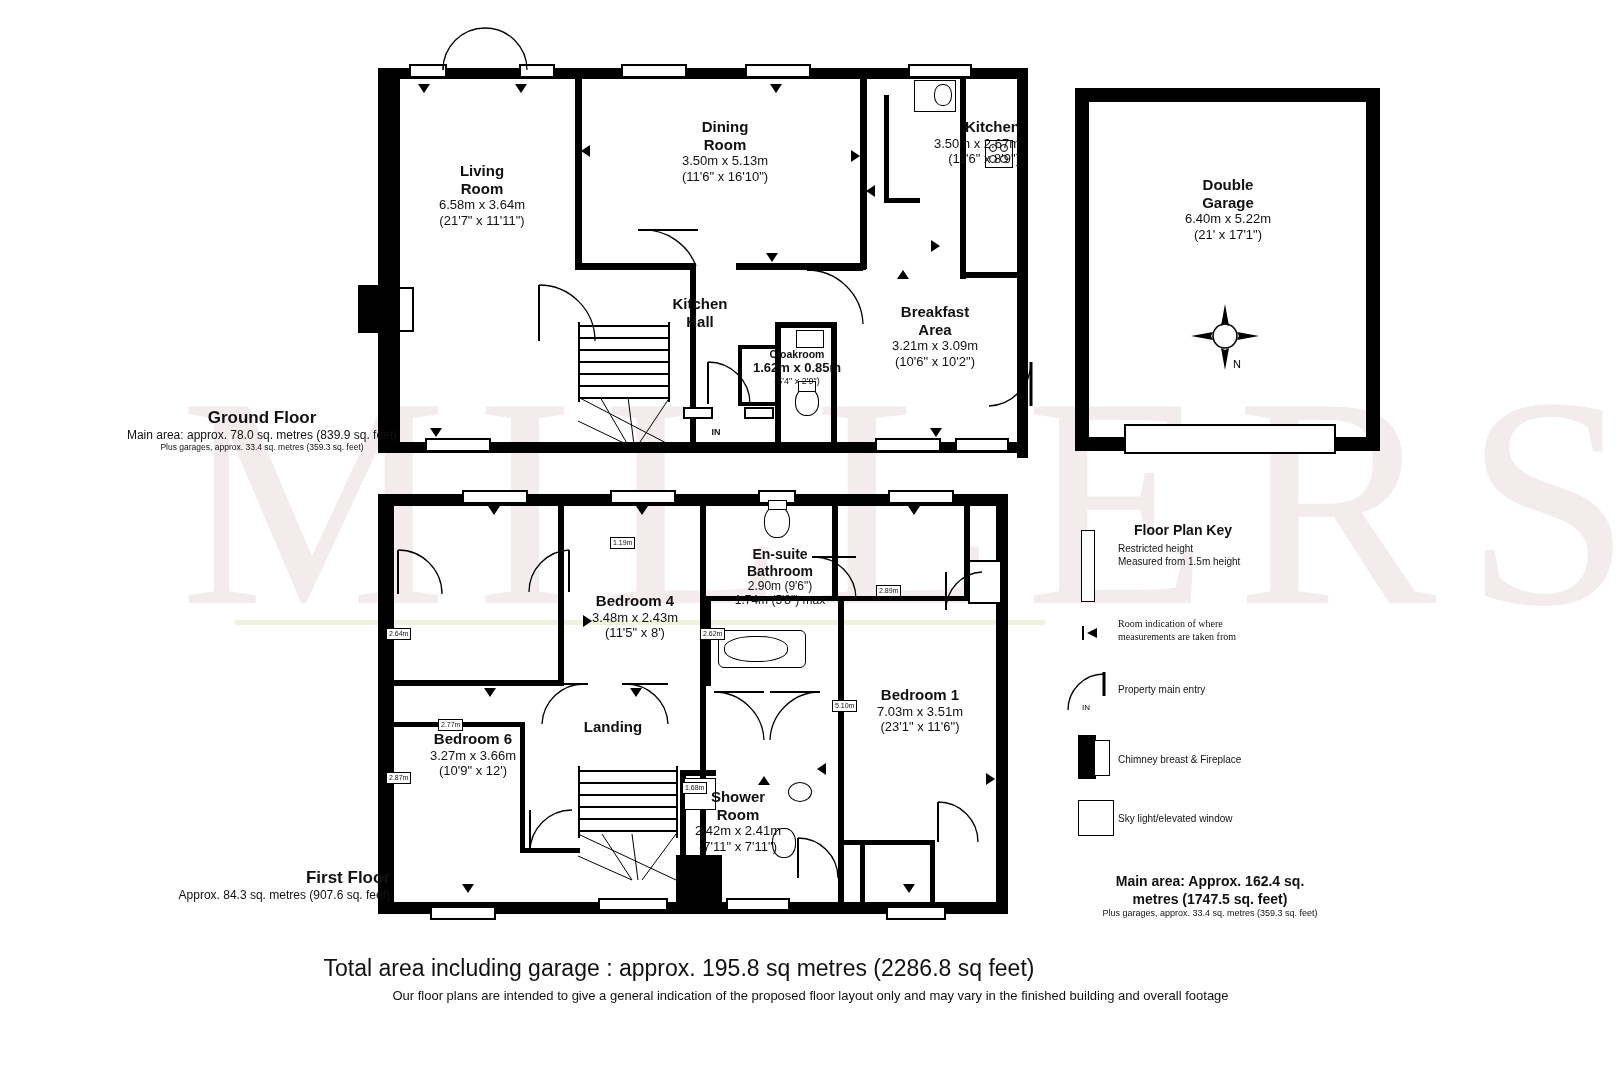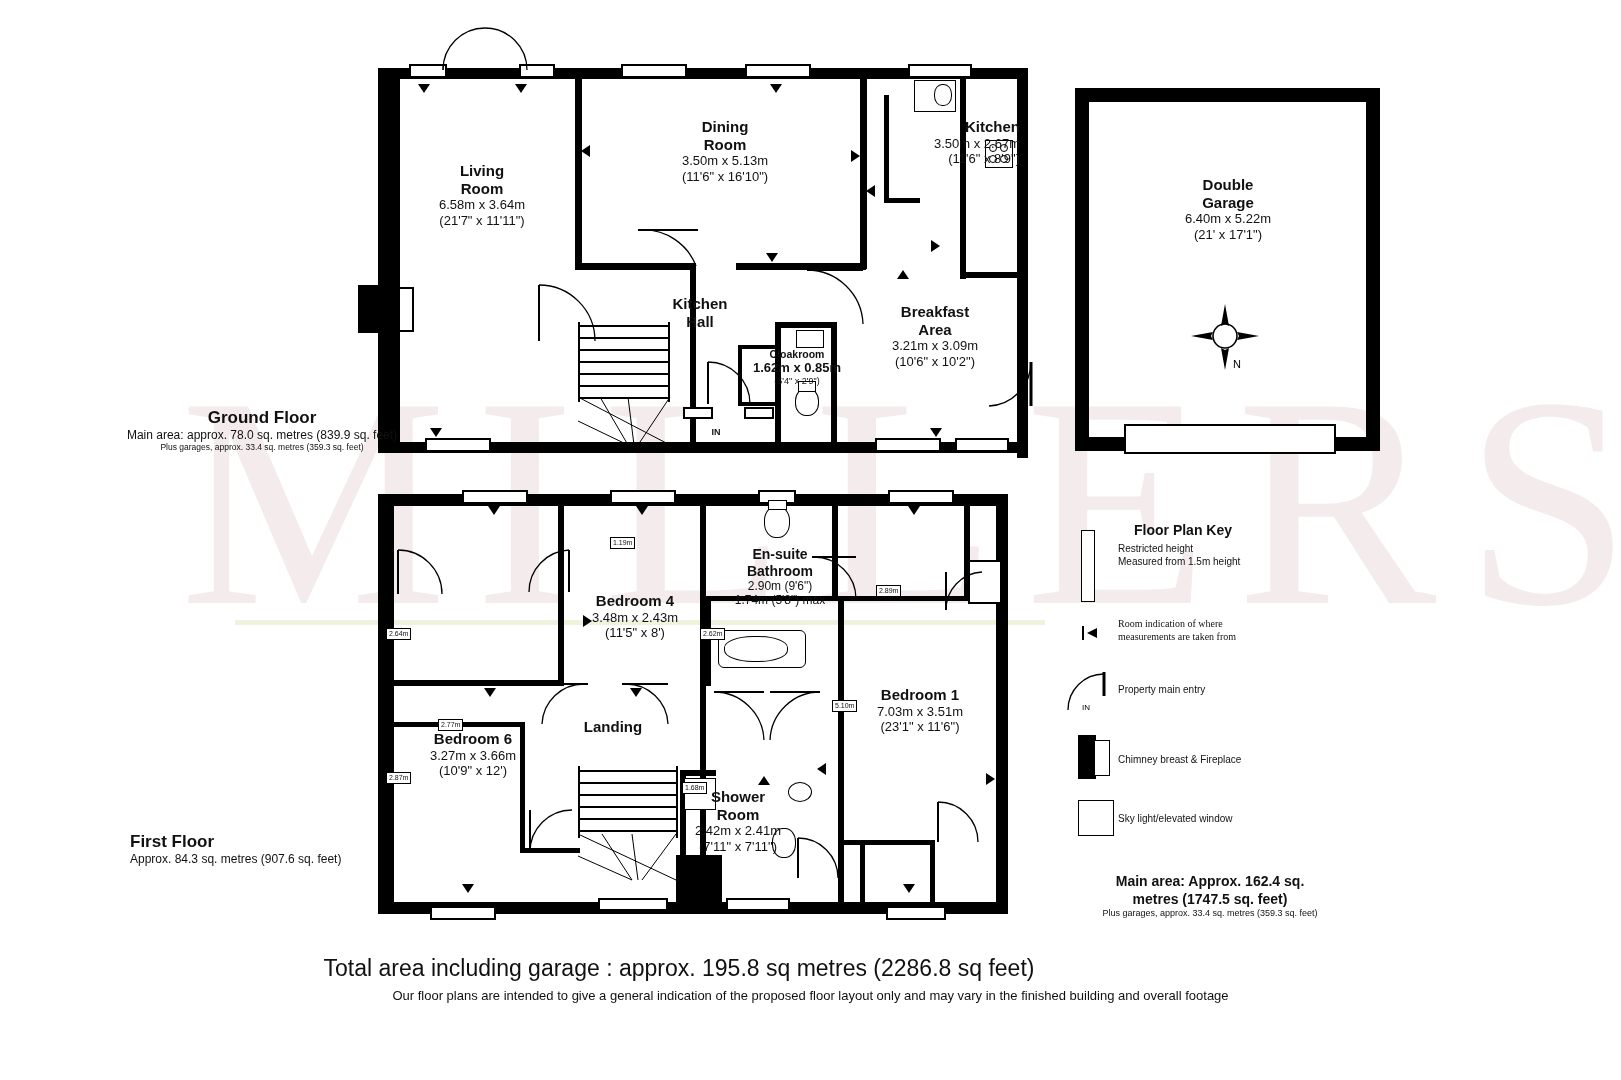--- a/index.html
+++ b/index.html
@@ -413,21 +413,21 @@
   <div class="lbl" style="left:518px;top:718px;width:190px;">
     <div class="rname">Landing</div>
   </div>
   <div class="lbl" style="left:650px;top:788px;width:176px;">
     <div class="rname">Shower</div>
     <div class="rname">Room</div>
     <div class="rdim">2.42m x 2.41m</div>
     <div class="rdim">(7'11" x 7'11")</div>
   </div>
 
-  <div class="floorlbl" style="left:130px;top:832px;width:260px;text-align:left;">
+  <div class="floorlbl" style="left:130px;top:868px;width:260px;text-align:right;">
     <div class="t">First Floor</div>
     <div class="s">Approx. 84.3 sq. metres (907.6 sq. feet)</div>
   </div>
 
   <div class="keytitle" style="left:1094px;top:522px;margin-left:40px;">Floor Plan Key</div>
 
   <div class="keybox" style="left:1081px;top:530px;width:12px;height:70px;border:1.3px solid #000;background:#fff;"></div>
   <div class="keytxt" style="left:1118px;top:542px;">
     <div>Restricted height</div>
     <div>Measured from 1.5m height</div>

